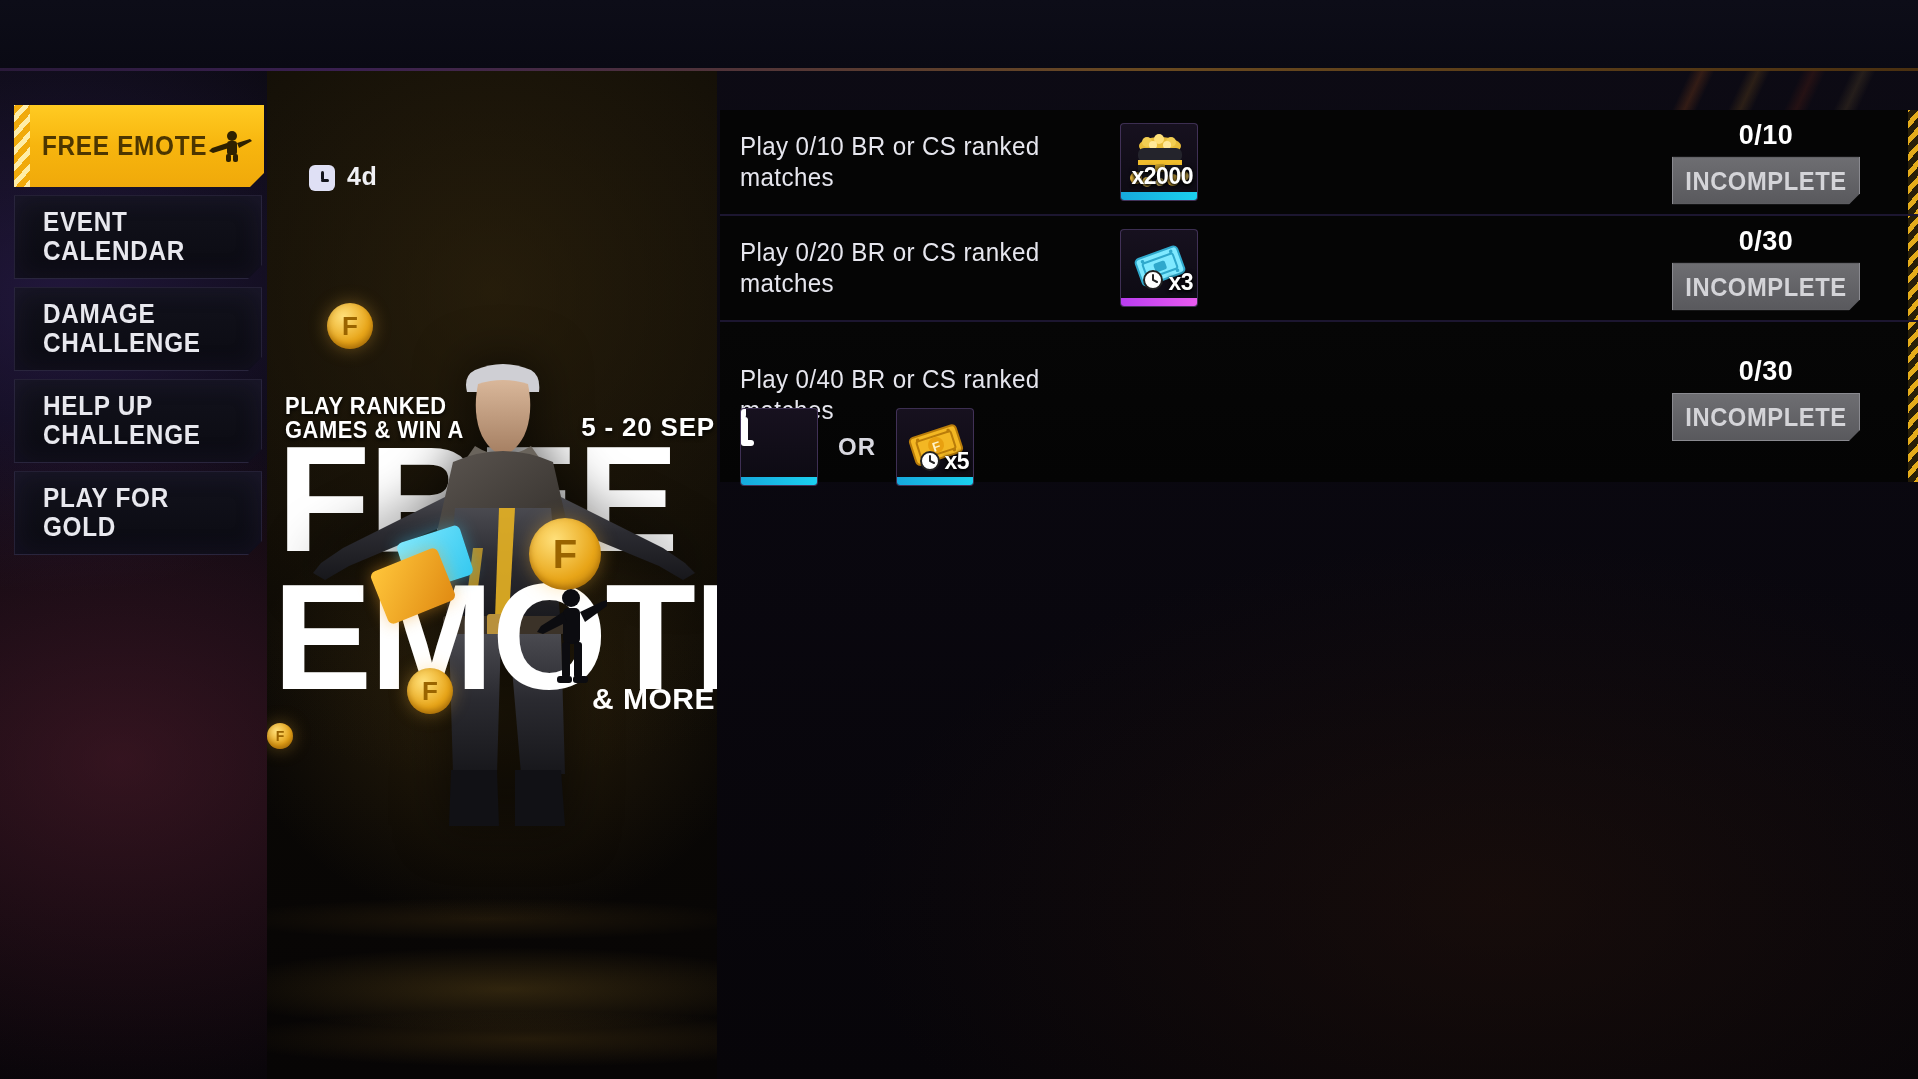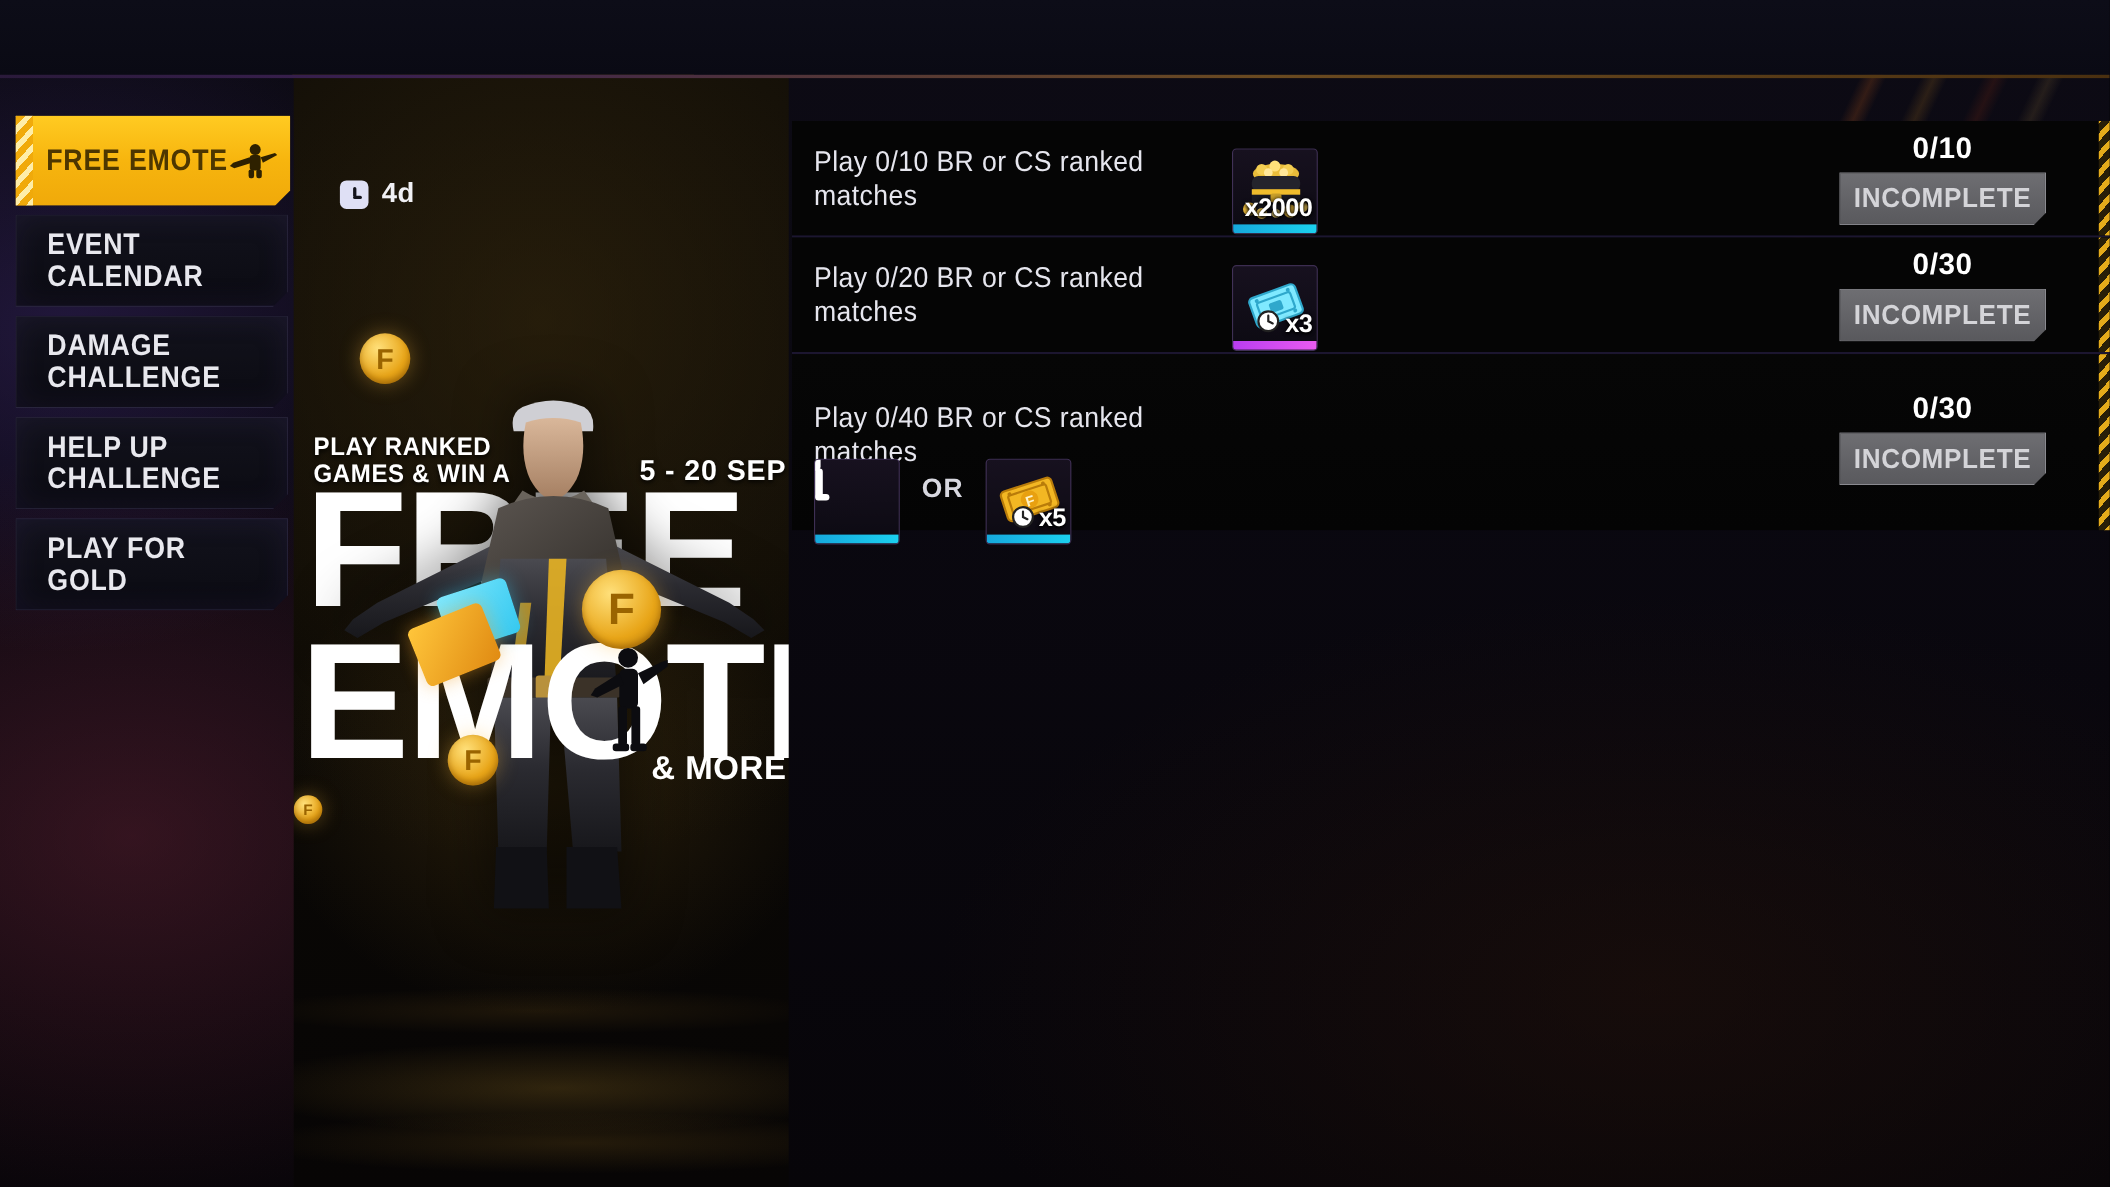--- a/index.html
+++ b/index.html
@@ -146,21 +146,21 @@
   .ptv-to{ position:absolute; left:172px; top:48px; font-size:20px; font-weight:900;
      font-family:"Liberation Sans Narrow","Liberation Sans",sans-serif;
      background:linear-gradient(180deg,#ffe9a8,#d98f18); -webkit-background-clip:text;
      background-clip:text; color:transparent; }
   .ptv-victory{ position:absolute; left:16px; top:62px; font-size:48px; font-weight:900;
      font-family:"Liberation Sans Narrow","Liberation Sans",sans-serif;
      background:linear-gradient(180deg,#fff1c0 0%,#edaa24 52%,#b87208 100%);
      -webkit-background-clip:text; background-clip:text; color:transparent;
      letter-spacing:1px; transform:scaleX(1.12); transform-origin:left; }
 
-  .timer{ position:absolute; left:42px; top:94px; display:flex; align-items:center; gap:12px; }
+  .timer{ position:absolute; left:42px; top:94px; display:flex; align-items:flex-end; gap:12px; }
   .timer-ico{ width:26px; height:26px; border-radius:6px; background:#dfe0f5; position:relative; }
   .timer-ico:before{ content:""; position:absolute; left:12px; top:6px; width:3px; height:9px;
      background:#14141c; border-radius:2px; }
   .timer-ico:after{ content:""; position:absolute; left:12px; top:14px; width:8px; height:3px;
      background:#14141c; border-radius:2px; }
   .timer-text{ font-size:25px; font-weight:700; color:#f0f0f4; letter-spacing:.5px; }
 
   .banner-kicker{ position:absolute; left:18px; top:326px; font-size:23px; font-weight:800;
      line-height:1.05; letter-spacing:.6px; color:#fff; white-space:pre-line; z-index:4;
      font-family:"Liberation Sans Narrow","Liberation Sans",sans-serif; transform:scaleX(.95);
@@ -204,21 +204,21 @@
   .mrow.tall{ height:160px; align-items:flex-start; border-bottom:none;
      background:linear-gradient(180deg,#060606 0%,#040404 100%); }
   .mrow .mdesc{ font-size:26px; color:#e6e6ee; letter-spacing:.4px; flex:none;
      font-family:"Liberation Sans Narrow","Liberation Sans",sans-serif;
      transform:scaleX(.93); transform-origin:left center; width:420px; margin-left:20px;}
   .mrow.tall .mdesc{ margin-top:42px; }
 
   .rewards{ position:absolute; left:400px; display:flex; align-items:center; gap:16px; }
   .reward{ position:relative; width:78px; height:78px; border-radius:4px;
      background:linear-gradient(180deg,#17111f,#0c0a12);
-     border:1px solid rgba(120,90,160,.45); overflow:hidden; cursor:pointer;margin-top:23px;}
+     border:1px solid rgba(120,90,160,.45); overflow:hidden; cursor:pointer;}
   .reward .qty{ position:absolute; right:4px; bottom:10px; font-size:23px; font-weight:800;
      color:#fff; text-shadow:0 0 4px #000,0 2px 3px #000; letter-spacing:-.5px;
      font-family:"Liberation Sans Narrow","Liberation Sans",sans-serif;}
   .reward .rbar{ position:absolute; left:0; bottom:0; width:100%; height:8px; }
   .rbar.blue{ background:linear-gradient(90deg,#16a9dd,#1bd0ef); }
   .rbar.purple{ background:linear-gradient(90deg,#b93df0,#ea5bf0); }
   .or-sep{ font-size:24px; font-weight:800; color:#d8d8e0; letter-spacing:1px;
      font-family:"Liberation Sans Narrow","Liberation Sans",sans-serif;}
 
   .mright{ position:absolute; right:60px; top:50%; transform:translateY(-50%);
@@ -395,21 +395,21 @@
         <div class="mprog">0/30</div>
         <div class="mbtn">
           <span>INCOMPLETE</span>
         </div>
       </div>
       <div class="hazard"></div>
     </div>
 
     <div class="mrow tall">
       <div class="mdesc">Play 0/40 BR or CS ranked matches</div>
-      <div class="rewards" style="left:20px; top:72px;gap:20px;">
+      <div class="rewards" style="left:20px; top:86px;gap:20px;">
         <div class="reward">
           <svg width="78" height="78" viewBox="0 0 78 78" class="emote-silh" style="position:static;">
             <g fill="#ffffff">
               <circle cx="37" cy="13" r="7"></circle>
               <rect x="30" y="21" width="14" height="28" rx="4"></rect>
               <path d="M30 24 L10 32 L6 36 L11 38 L33 32z"></path>
               <path d="M44 24 L62 17 L67 16 L66 21 L47 32z"></path>
               <rect x="29" y="47" width="7" height="27" rx="3"></rect>
               <rect x="39" y="47" width="7" height="27" rx="3"></rect>
               <rect x="24" y="70" width="13" height="6" rx="3"></rect>

